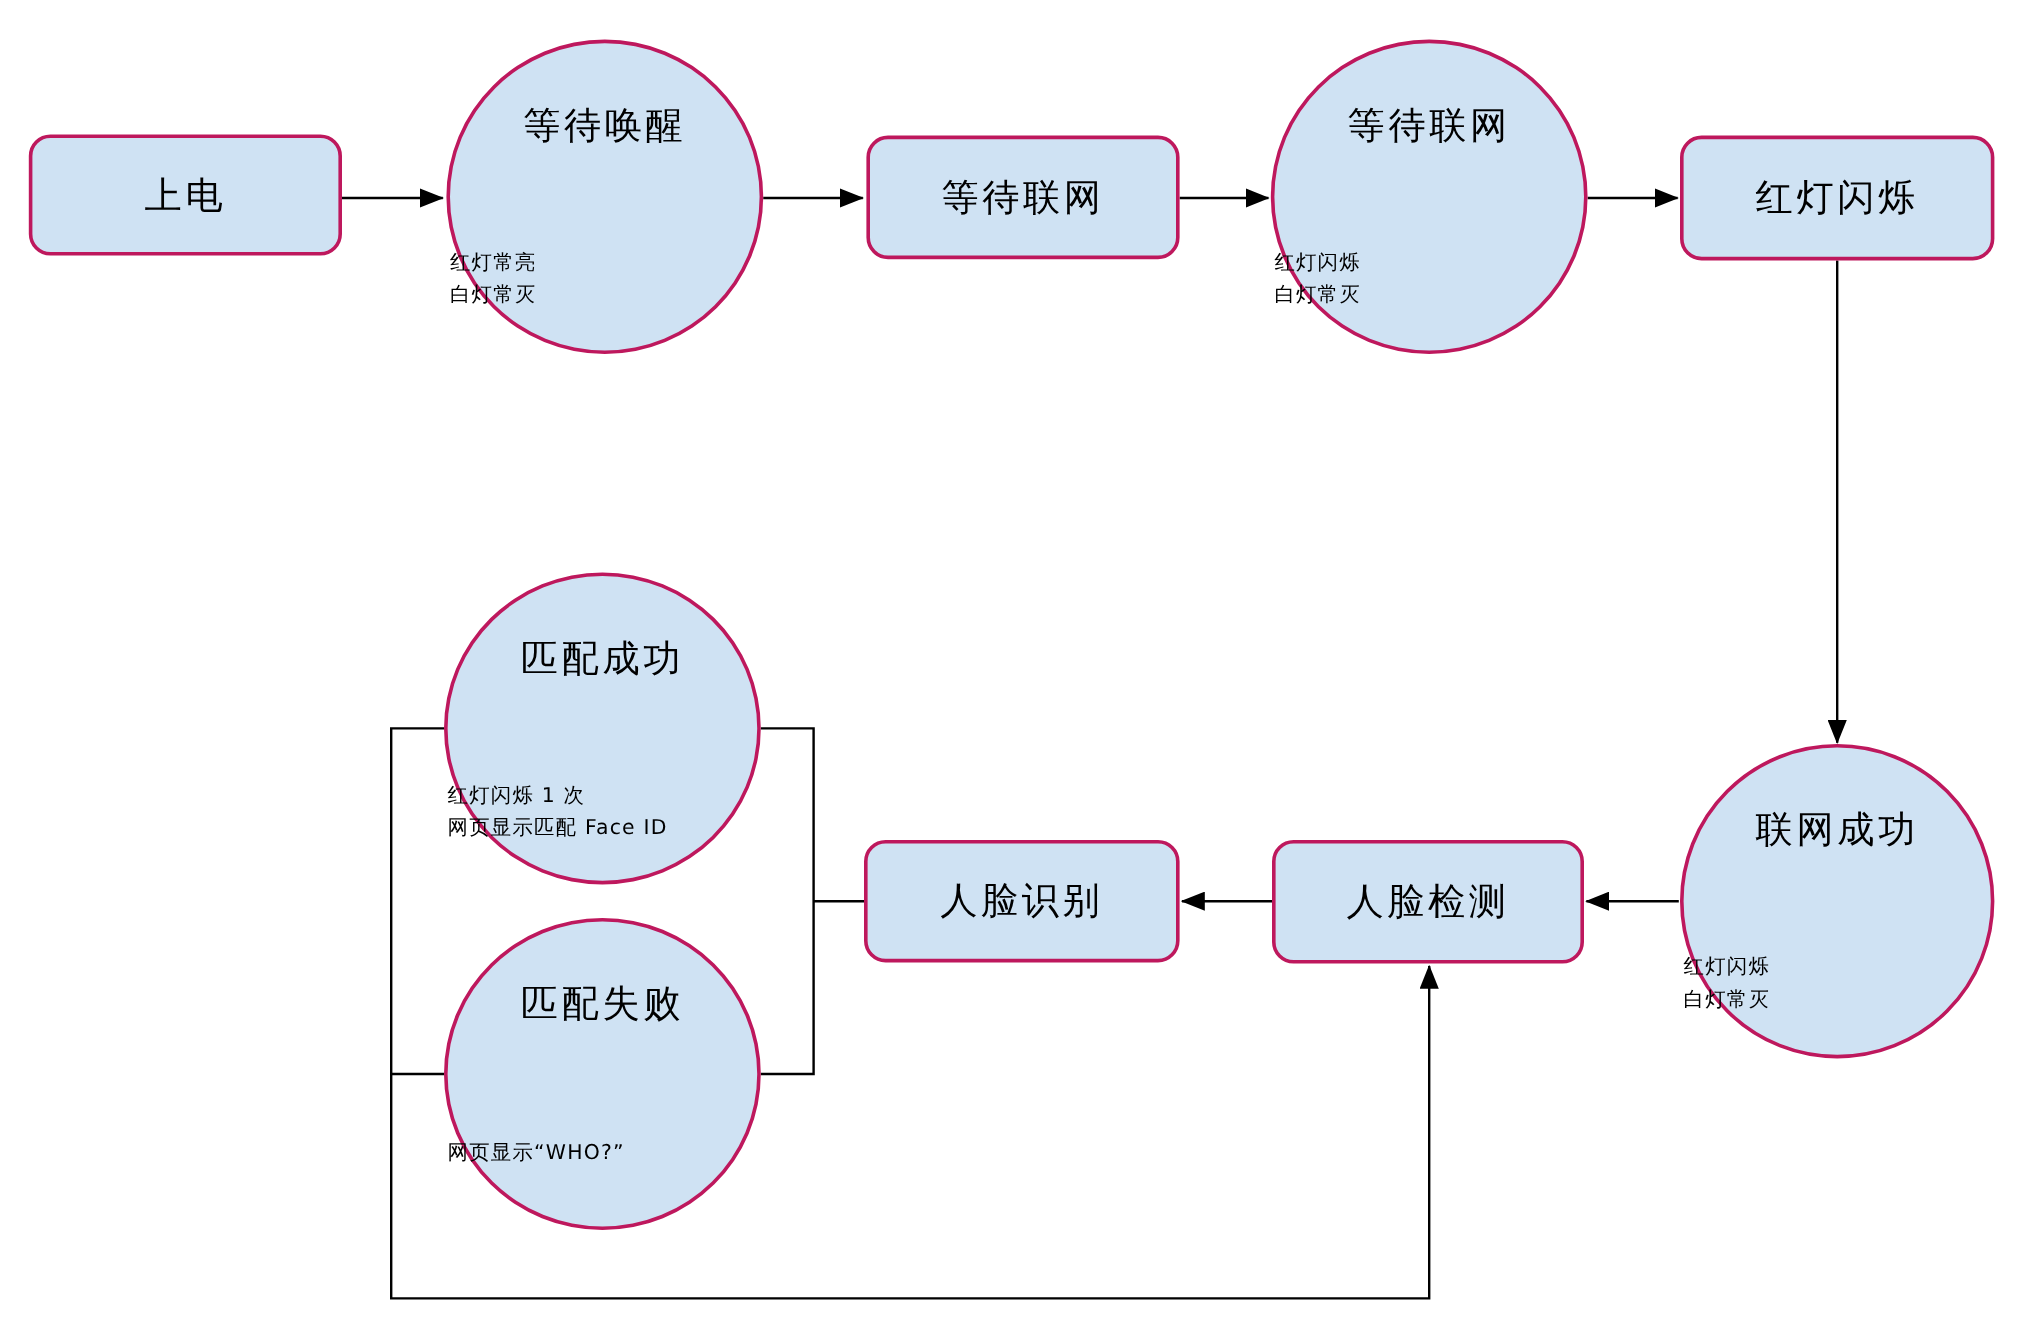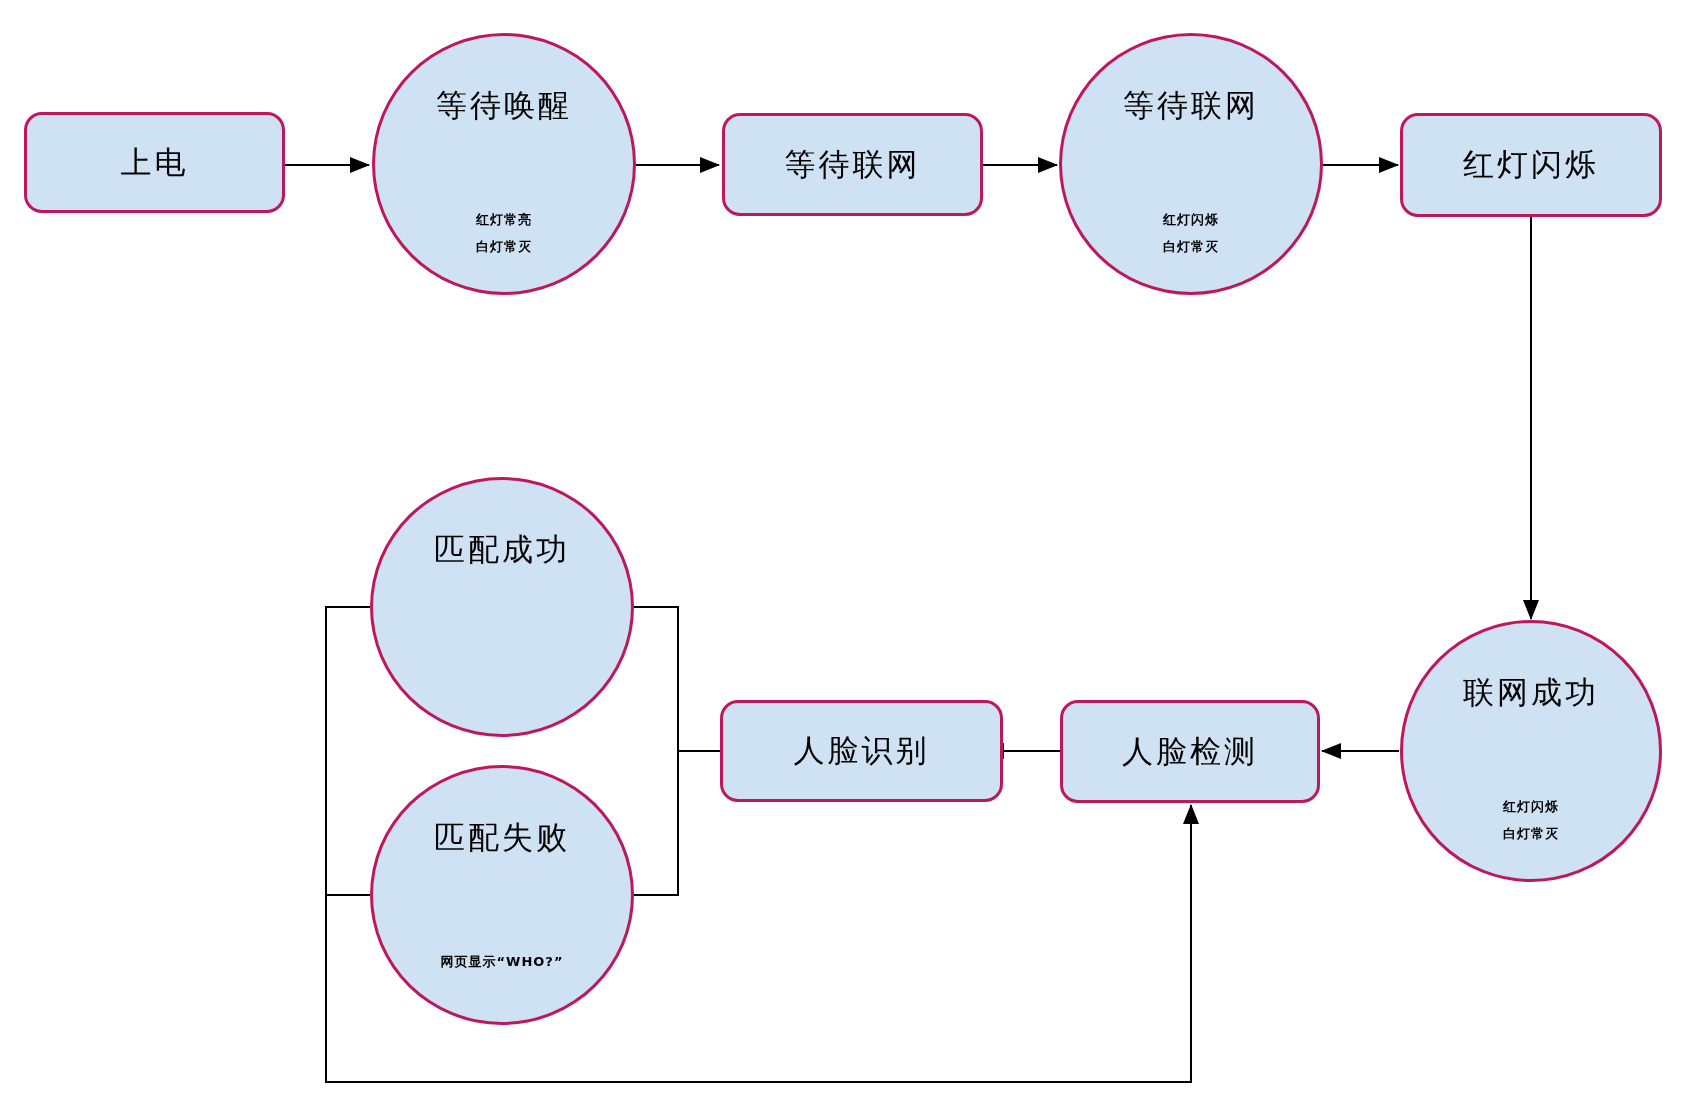--- a/index.html
+++ b/index.html
@@ -52,26 +52,24 @@
     font-size: 31px;
     letter-spacing: 3px;
     line-height: 40px;
     white-space: nowrap;
   }
   .esub {
     position: absolute;
     top: 170px;
     left: 0;
     right: 0;
-    text-align: center;
-    font-size: 13px;
+    font-size: 17px;
     letter-spacing: 1px;
     line-height: 27px;
     white-space: nowrap;
-    font-weight: bold;
   }
   .esub.sub-single {
     top: 180px;
   }
   .edge {
     stroke: #000000;
     stroke-width: 2;
     fill: none;
   }
 </style>
@@ -138,26 +136,30 @@
     <div class="esub">
       <div>红灯闪烁</div>
       <div>白灯常灭</div>
     </div>
   </div>
 
   <div class="node rect-node" style="left:1060px; top:700px; width:260px; height:103px;">
     <span class="node-label">人脸检测</span>
   </div>
 
-  <div class="node rect-node" style="left:720px; top:700px; width:283px; height:102px;">
+  <div class="node rect-node" style="left:720px; top:700px; width:263px; height:102px;">
     <span class="node-label">人脸识别</span>
   </div>
 
   <div class="node ellipse-node" style="left:370px; top:477px; width:264px; height:260px;">
     <div class="etitle">匹配成功</div>
+    <div class="esub">
+      <div>红灯闪烁 1 次</div>
+      <div>网页显示匹配 Face ID</div>
+    </div>
   </div>
 
   <div class="node ellipse-node" style="left:370px; top:765px; width:264px; height:260px;">
     <div class="etitle">匹配失败</div>
     <div class="esub sub-single">
       <div>网页显示“WHO?”</div>
     </div>
   </div>
 
 </div>

